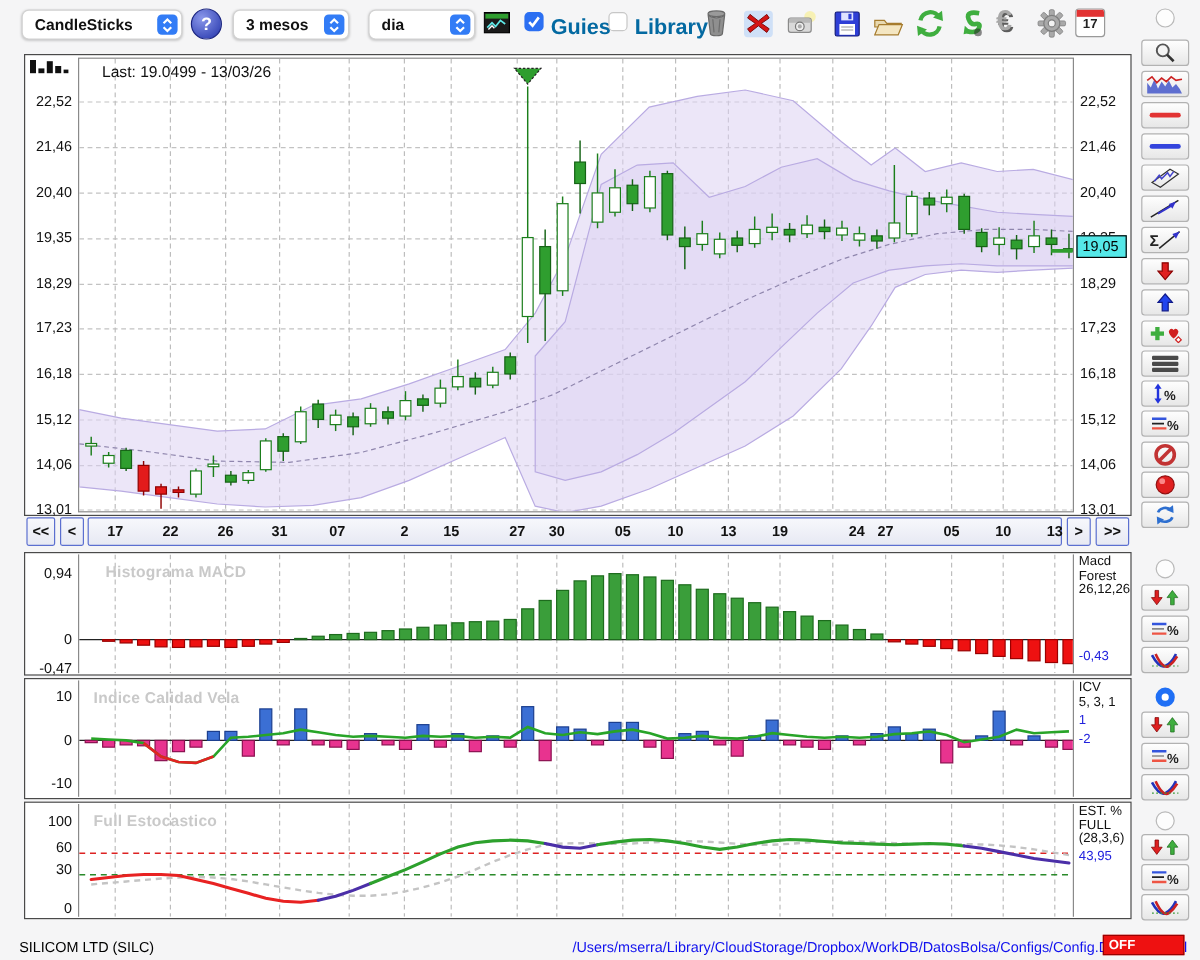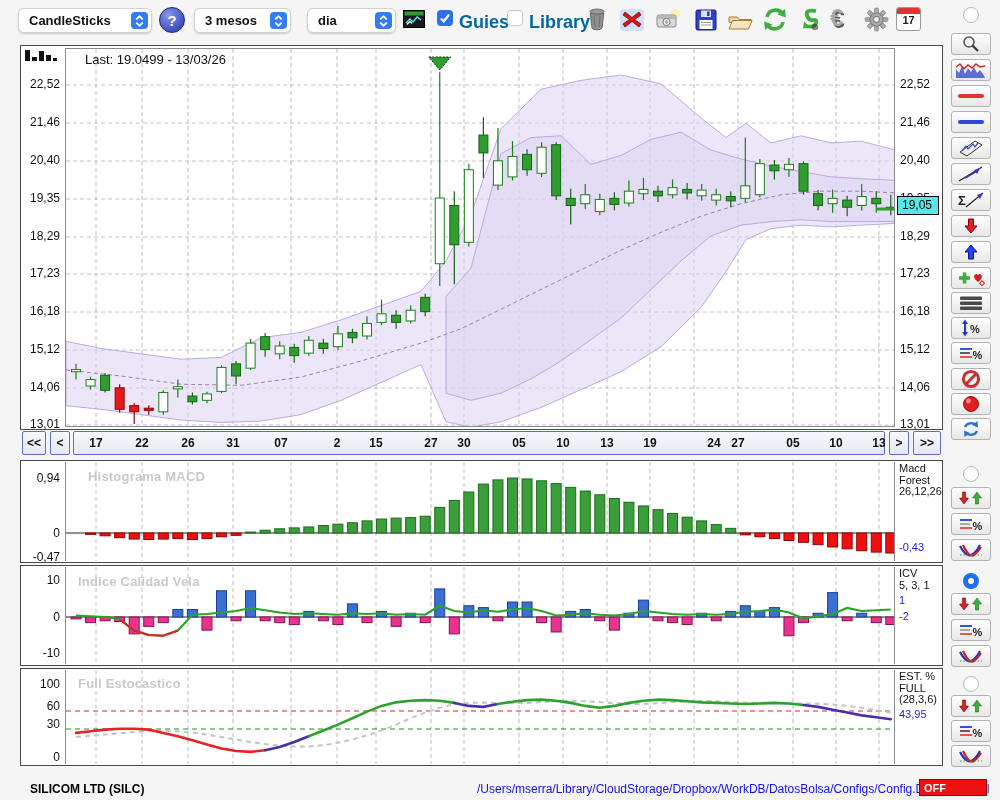--- a/index.html
+++ b/index.html
@@ -756,16 +756,16 @@
   <div class="sbtn" style="top:745px;">
       <svg width="26" height="16">
         <path d="M2 4 Q8 15 13 13 Q18 11 22 3" fill="none" stroke="#2233bb" stroke-width="2.2"></path>
         <path d="M5 3 Q11 16 16 13 Q20 10 23 5" fill="none" stroke="#cc2222" stroke-width="2.2"></path>
         <line x1="2" y1="13" x2="24" y2="13" stroke="#3a9a3a" stroke-width="1" stroke-dasharray="1.5,2"></line>
       </svg>
     </div>
 </div>
 
 <div>
-  <div class="statustxt" style="left:30px;top:782px;font-weight:bold;">SILICOM LTD (SILC)</div>
+  <div class="statustxt" style="left:16px;top:782px;font-weight:normal;">SILICOM LTD (SILC)</div>
   <div class="statustxt" style="left:477px;top:782px;color:#1111ee;">/Users/mserra/Library/CloudStorage/Dropbox/WorkDB/DatosBolsa/Configs/Config.DEFAULT.xml</div>
   <div class="abs" style="left:919px;top:779px;width:68px;height:17px;background:#ee1111;border:1px solid #990000;box-sizing:border-box;color:#fff;font-size:11px;font-weight:bold;padding:2px 0 0 4px;">OFF</div>
 </div>
 
 </body></html>

